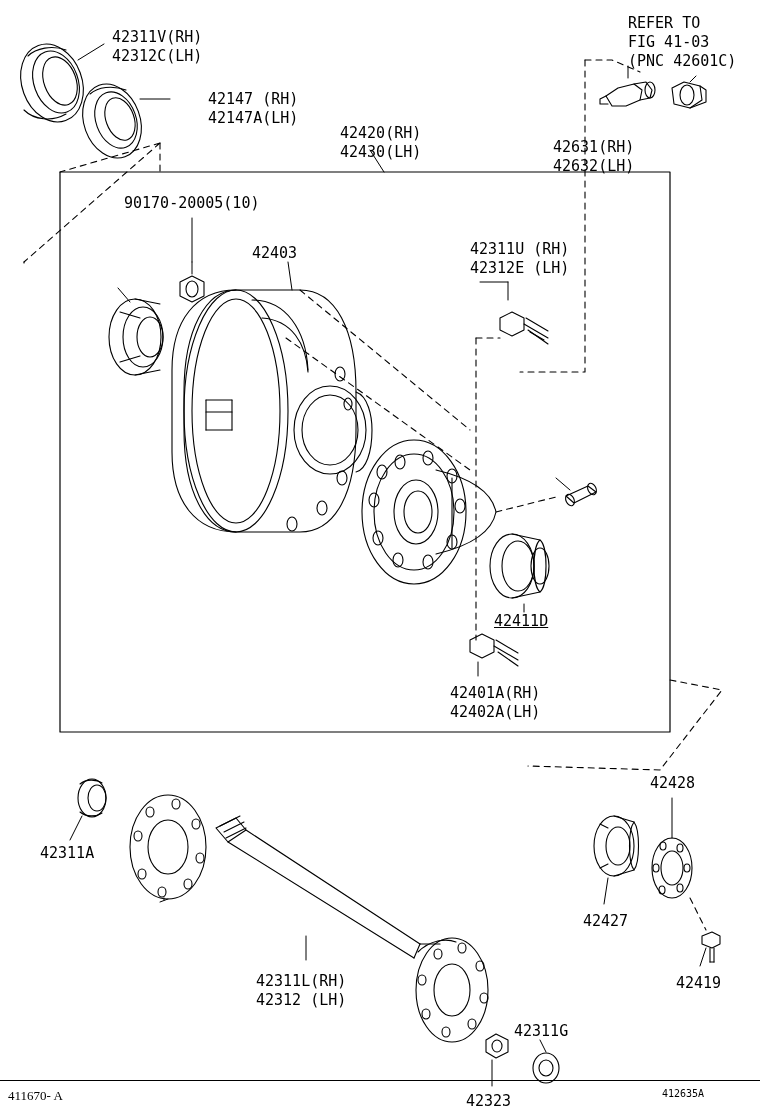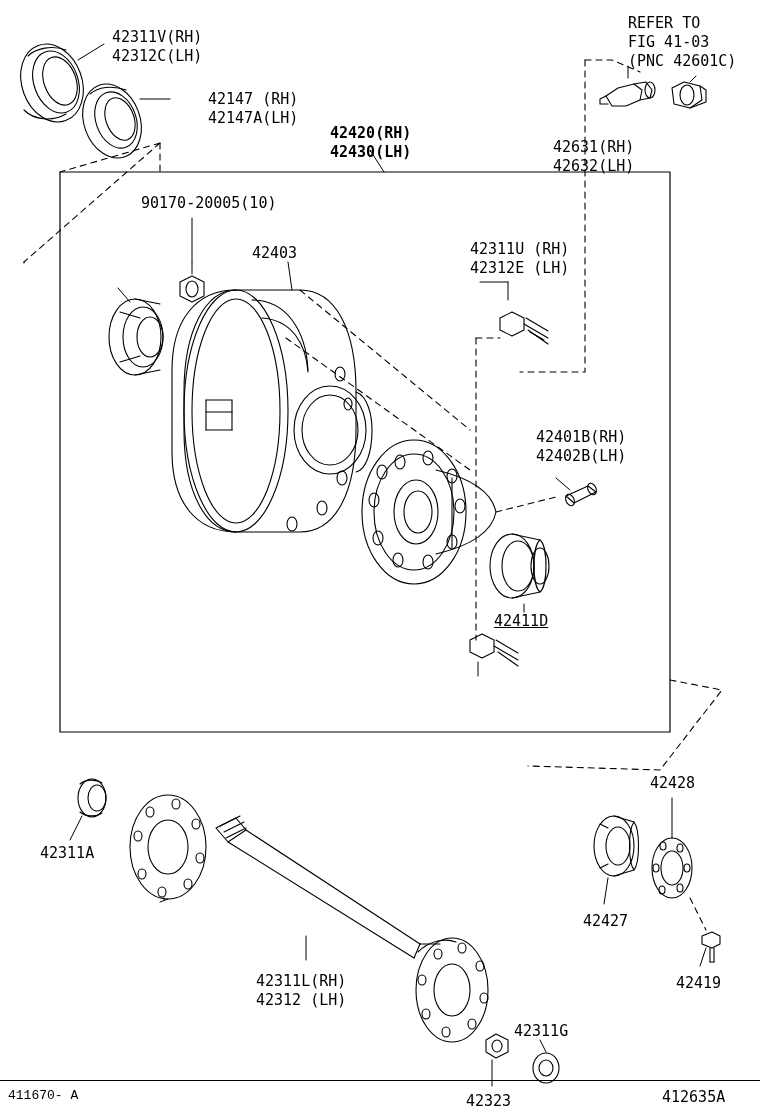--- a/index.html
+++ b/index.html
@@ -34,28 +34,28 @@
     line-height: 19px;
     letter-spacing: 0px;
     white-space: pre;
     color: #000;
   }
   .footer-left {
     position: absolute;
     left: 8px;
     top: 1088px;
     font-size: 13px;
-    font-family: Liberation Mono, monospace;
+    font-family: Liberation Serif, serif;
     text-align: right;
   }
   .footer-right {
     position: absolute;
     left: 662px;
     top: 1088px;
-    font-size: 15px;
+    font-size: 10px;
     font-family: "DejaVu Sans Mono", monospace;
   }
   .footer-rule {
     position: absolute;
     left: 0;
     top: 1080px;
     width: 760px;
     height: 1px;
     background: #000;
   }
@@ -307,37 +307,37 @@
         <ellipse cx="497" cy="1046" rx="5" ry="6"></ellipse>
       </g>
       <path d="M492 1060 L492 1086" stroke-width="1"></path>
     </g>
   </svg>
 
   <div class="lbl" style="left:112px; top:28px;"><span>42311V(RH)</span><br><span>42312C(LH)</span></div>
 
   <div class="lbl" style="left:174px; top:90px;margin-left:34px;"><span>42147 (RH)</span><br><span>42147A(LH)</span></div>
 
-  <div class="lbl" style="left:330px; top:124px;font-weight:bold;"><span>42420(RH)</span><br><span>42430(LH)</span></div>
+  <div class="lbl" style="left:340px; top:124px;"><span>42420(RH)</span><br><span>42430(LH)</span></div>
 
   <div class="lbl" style="left:628px; top:14px;"><span>REFER TO</span><br><span>FIG 41-03</span><br><span>(PNC 42601C)</span></div>
 
   <div class="lbl" style="left:553px; top:128px;margin-top:10px;"><span>42631(RH)</span><br><span>42632(LH)</span></div>
 
-  <div class="lbl" style="left:141px; top:194px;"><span>90170-20005(10)</span></div>
+  <div class="lbl" style="left:124px; top:194px;"><span>90170-20005(10)</span></div>
 
 
   <div class="lbl" style="left:252px; top:244px;"><span>42403</span></div>
 
   <div class="lbl" style="left:470px; top:240px;"><span>42311U (RH)</span><br><span>42312E (LH)</span></div>
 
-  <div class="lbl" style="left:536px; top:428px;"><span>42401B(RH)</span><br><span>42402B(LH)</span></div>
 
   <div class="lbl" style="left:494px; top:612px;text-decoration:underline;"><span>42411D</span></div>
 
+  <div class="lbl" style="left:450px; top:684px;"><span>42401A(RH)</span><br><span>42402A(LH)</span></div>
 
   <div class="lbl" style="left:40px; top:844px;"><span>42311A</span></div>
 
 
   <div class="lbl" style="left:256px; top:972px;"><span>42311L(RH)</span><br><span>42312 (LH)</span></div>
 
   <div class="lbl" style="left:650px; top:774px;"><span>42428</span></div>
 
   <div class="lbl" style="left:583px; top:912px;"><span>42427</span></div>
 

